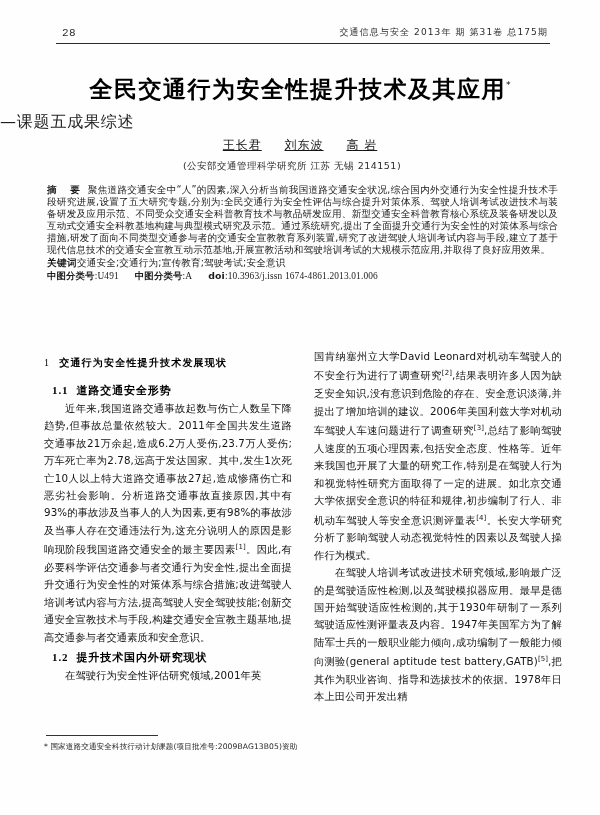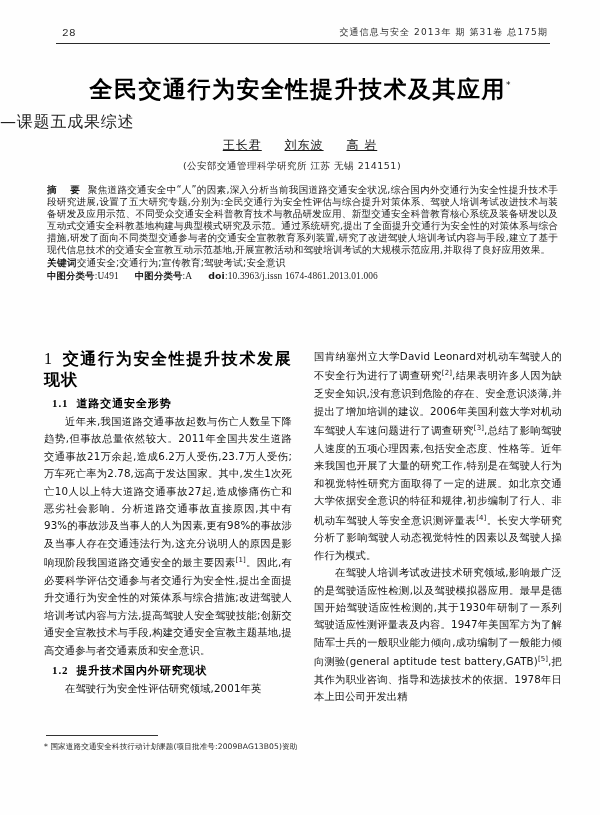--- a/index.html
+++ b/index.html
@@ -154,24 +154,24 @@
     width: 250px;
     font-size: 10.3px;
     line-height: 17.4px;
     text-align: justify;
     text-justify: inter-character;
     color: #131313;
     letter-spacing: 0.1px;
     filter: blur(0.32px);
   }
   .h1 {
-    font-size: 16px;
+    font-size: 10px;
     font-weight: bold;
     letter-spacing: 1.2px;
-    line-height: 21px;
+    line-height: 29px;
     margin: 0 0 4px 0;
     color: #000;
   }
   .h1 .num {
     font-family: "Liberation Serif", serif;
     font-weight: normal;
     margin-right: 9px;
   }
   .h2 {
     font-size: 11px;

